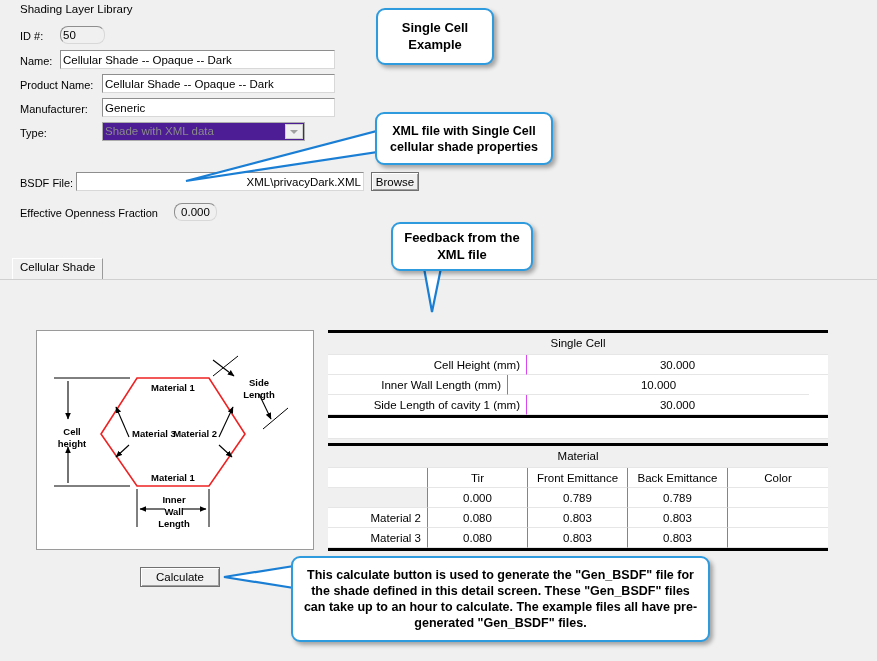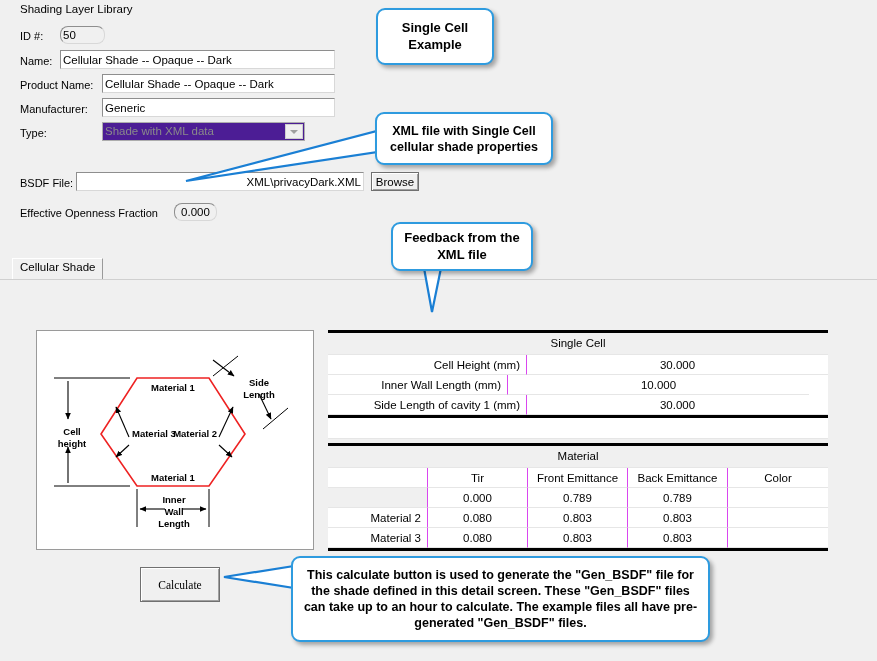--- a/index.html
+++ b/index.html
@@ -249,21 +249,21 @@
   <div class="grow">
     <div class="gcell right" style="width:100px;">Material 3</div>
     <div class="gcell center" style="width:100px;">0.080</div>
     <div class="gcell center" style="width:100px;">0.803</div>
     <div class="gcell center" style="width:100px;">0.803</div>
     <div class="gcell center" style="width:100px;"></div>
   </div>
   <div class="gband"></div>
 </div>
 
-<div class="abs btn" style="left:140px;top:567px;width:80px;height:35px;font-family:Liberation Serif, serif;">
+<div class="abs btn" style="left:140px;top:567px;width:80px;height:20px;">
   <span>Calculate</span>
 </div>
 
 <svg class="calloutlayer">
 
   <polygon points="377,131 377,152 186,181" fill="#ffffff" stroke="#1a7fd4" stroke-width="2.2"></polygon>
 
   <polygon points="424,268 441,268 432,312" fill="#ffffff" stroke="#1a7fd4" stroke-width="2.2"></polygon>
 
   <polygon points="294,566 294,588 224,577" fill="#ffffff" stroke="#1a7fd4" stroke-width="2.2"></polygon>

